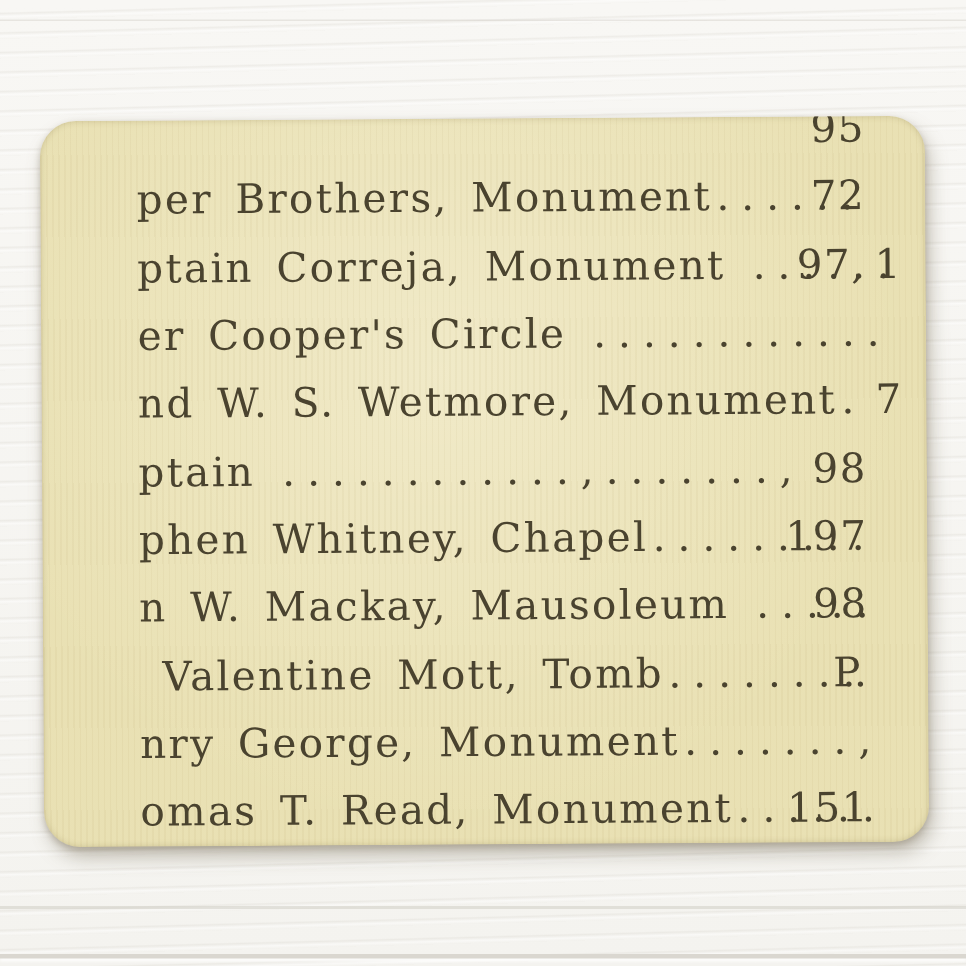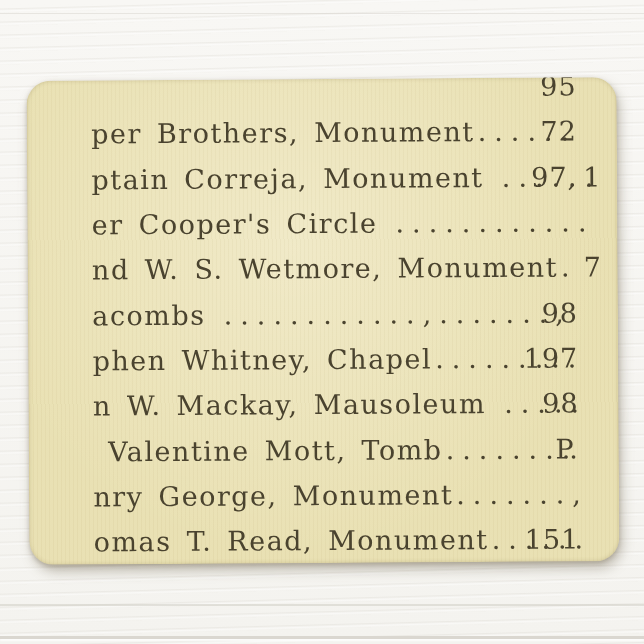--- a/index.html
+++ b/index.html
@@ -101,21 +101,21 @@
     <span class="page">97,</span>
     <span class="suffix">1</span>
   </div>
 
   <div class="row">
     <span class="entry-text">nd W. S. Wetmore, Monument</span><span class="dots">.</span>
     <span class="suffix"></span>
   </div>
 
   <div class="row">
-    <span class="entry-text">acombs </span><span class="dots">............,.......,</span>
+    <span class="entry-text">ptain </span><span class="dots">............,.......,</span>
     <span class="suffix">7</span>
   </div>
 
   <div class="row">
     <span class="entry-text">phen Whitney, Chapel</span><span class="dots">.........</span>
     <span class="page">98</span>
     <span class="suffix"></span>
   </div>
 
   <div class="row">

